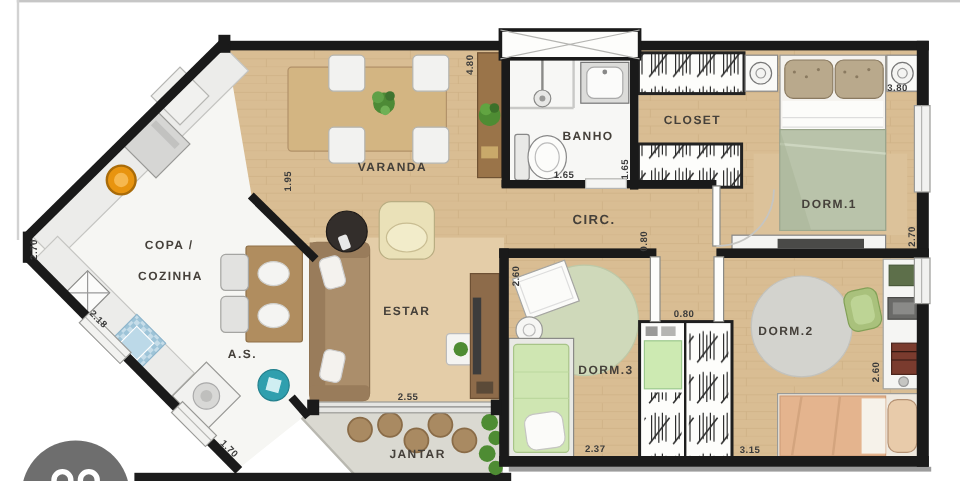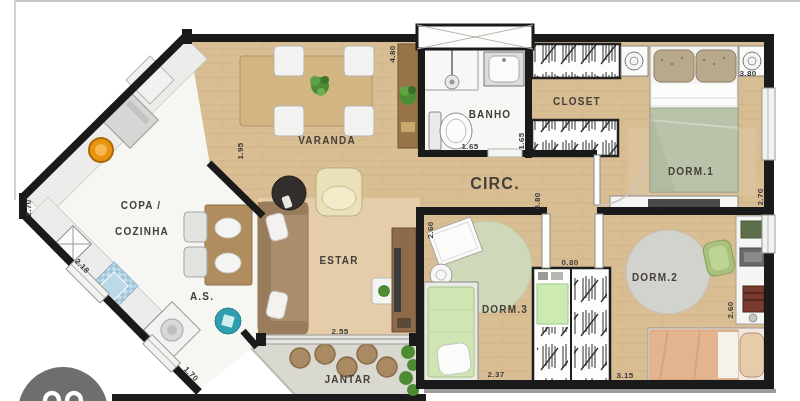--- a/index.html
+++ b/index.html
@@ -1,21 +1,21 @@
 <!DOCTYPE html>
 <html><head>
 <meta charset="utf-8">
 <style>
   html,body{margin:0;padding:0;background:#fff;}
   .stage{position:relative;width:800px;height:401px;background:#ffffff;overflow:hidden;
          font-family:"Liberation Sans",sans-serif;}
   .stage svg{position:absolute;left:0;top:0;}
   .lbl{position:absolute;transform:translate(-50%,-50%);color:#45403a;font-weight:bold;
        font-size:10px;letter-spacing:1.2px;white-space:nowrap;}
-  .lbl.small{font-size:16px;}
+  .lbl.small{font-size:11px;}
   .dim{position:absolute;transform:translate(-50%,-50%);color:#3b3b3b;font-size:8px;
        letter-spacing:.4px;white-space:nowrap;font-weight:600;}
   .dim.rot90{transform:translate(-50%,-50%) rotate(-90deg);}
   .dim.rot45{transform:translate(-50%,-50%) rotate(45deg);}
 </style>
 </head>
 <body>
 
 <div class="stage">
 

